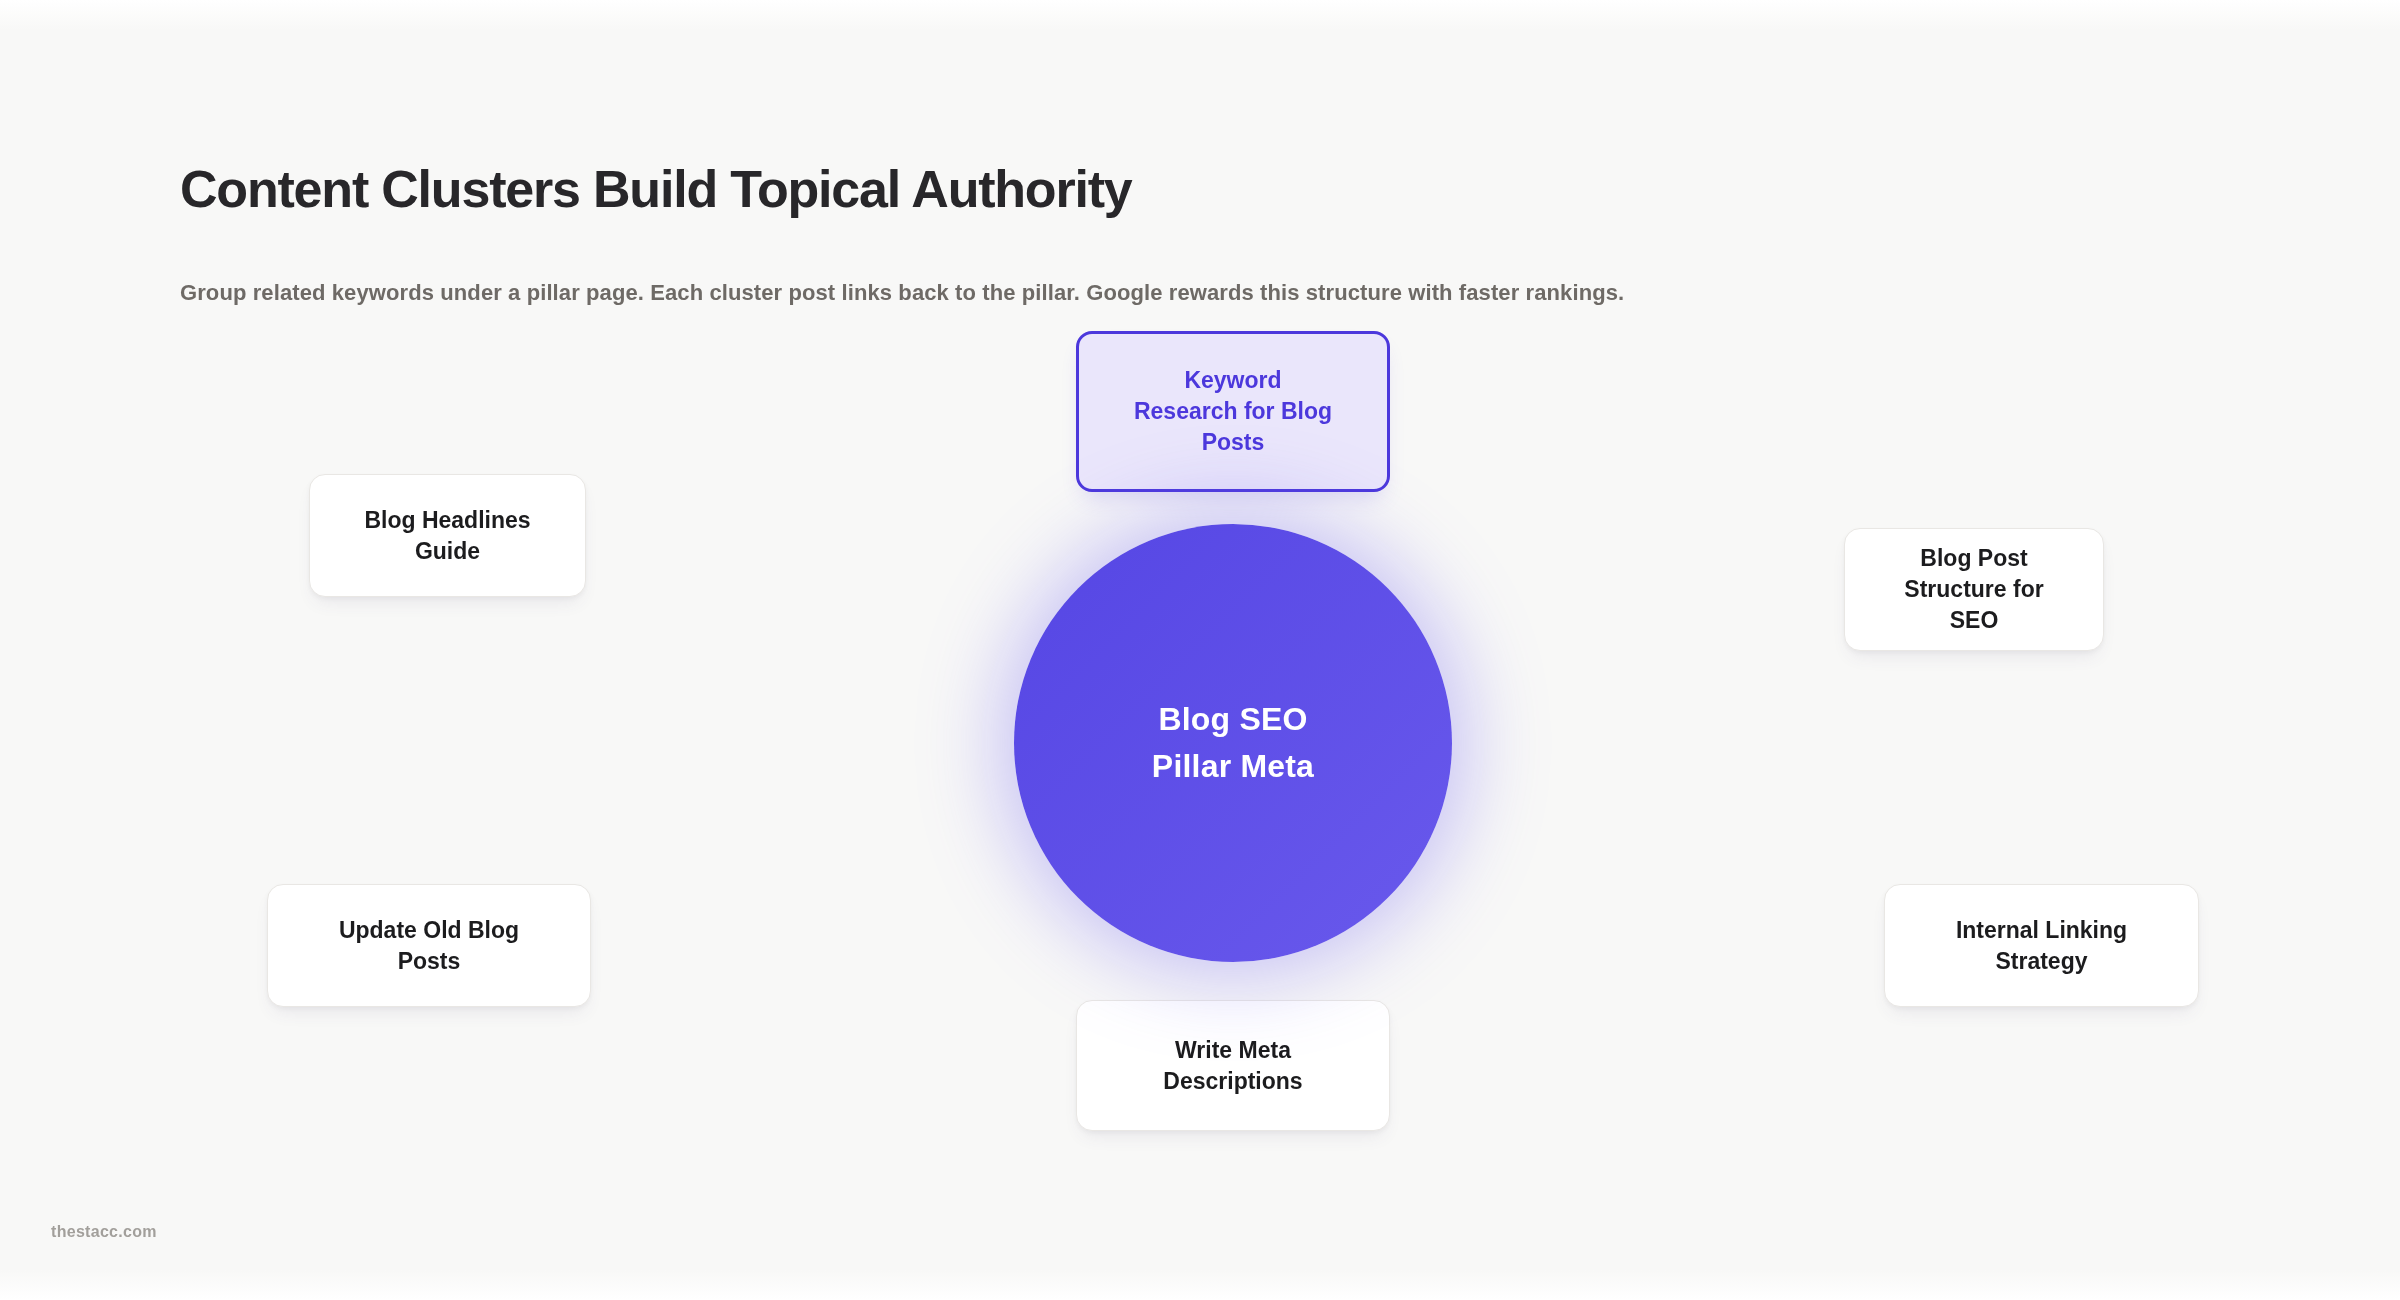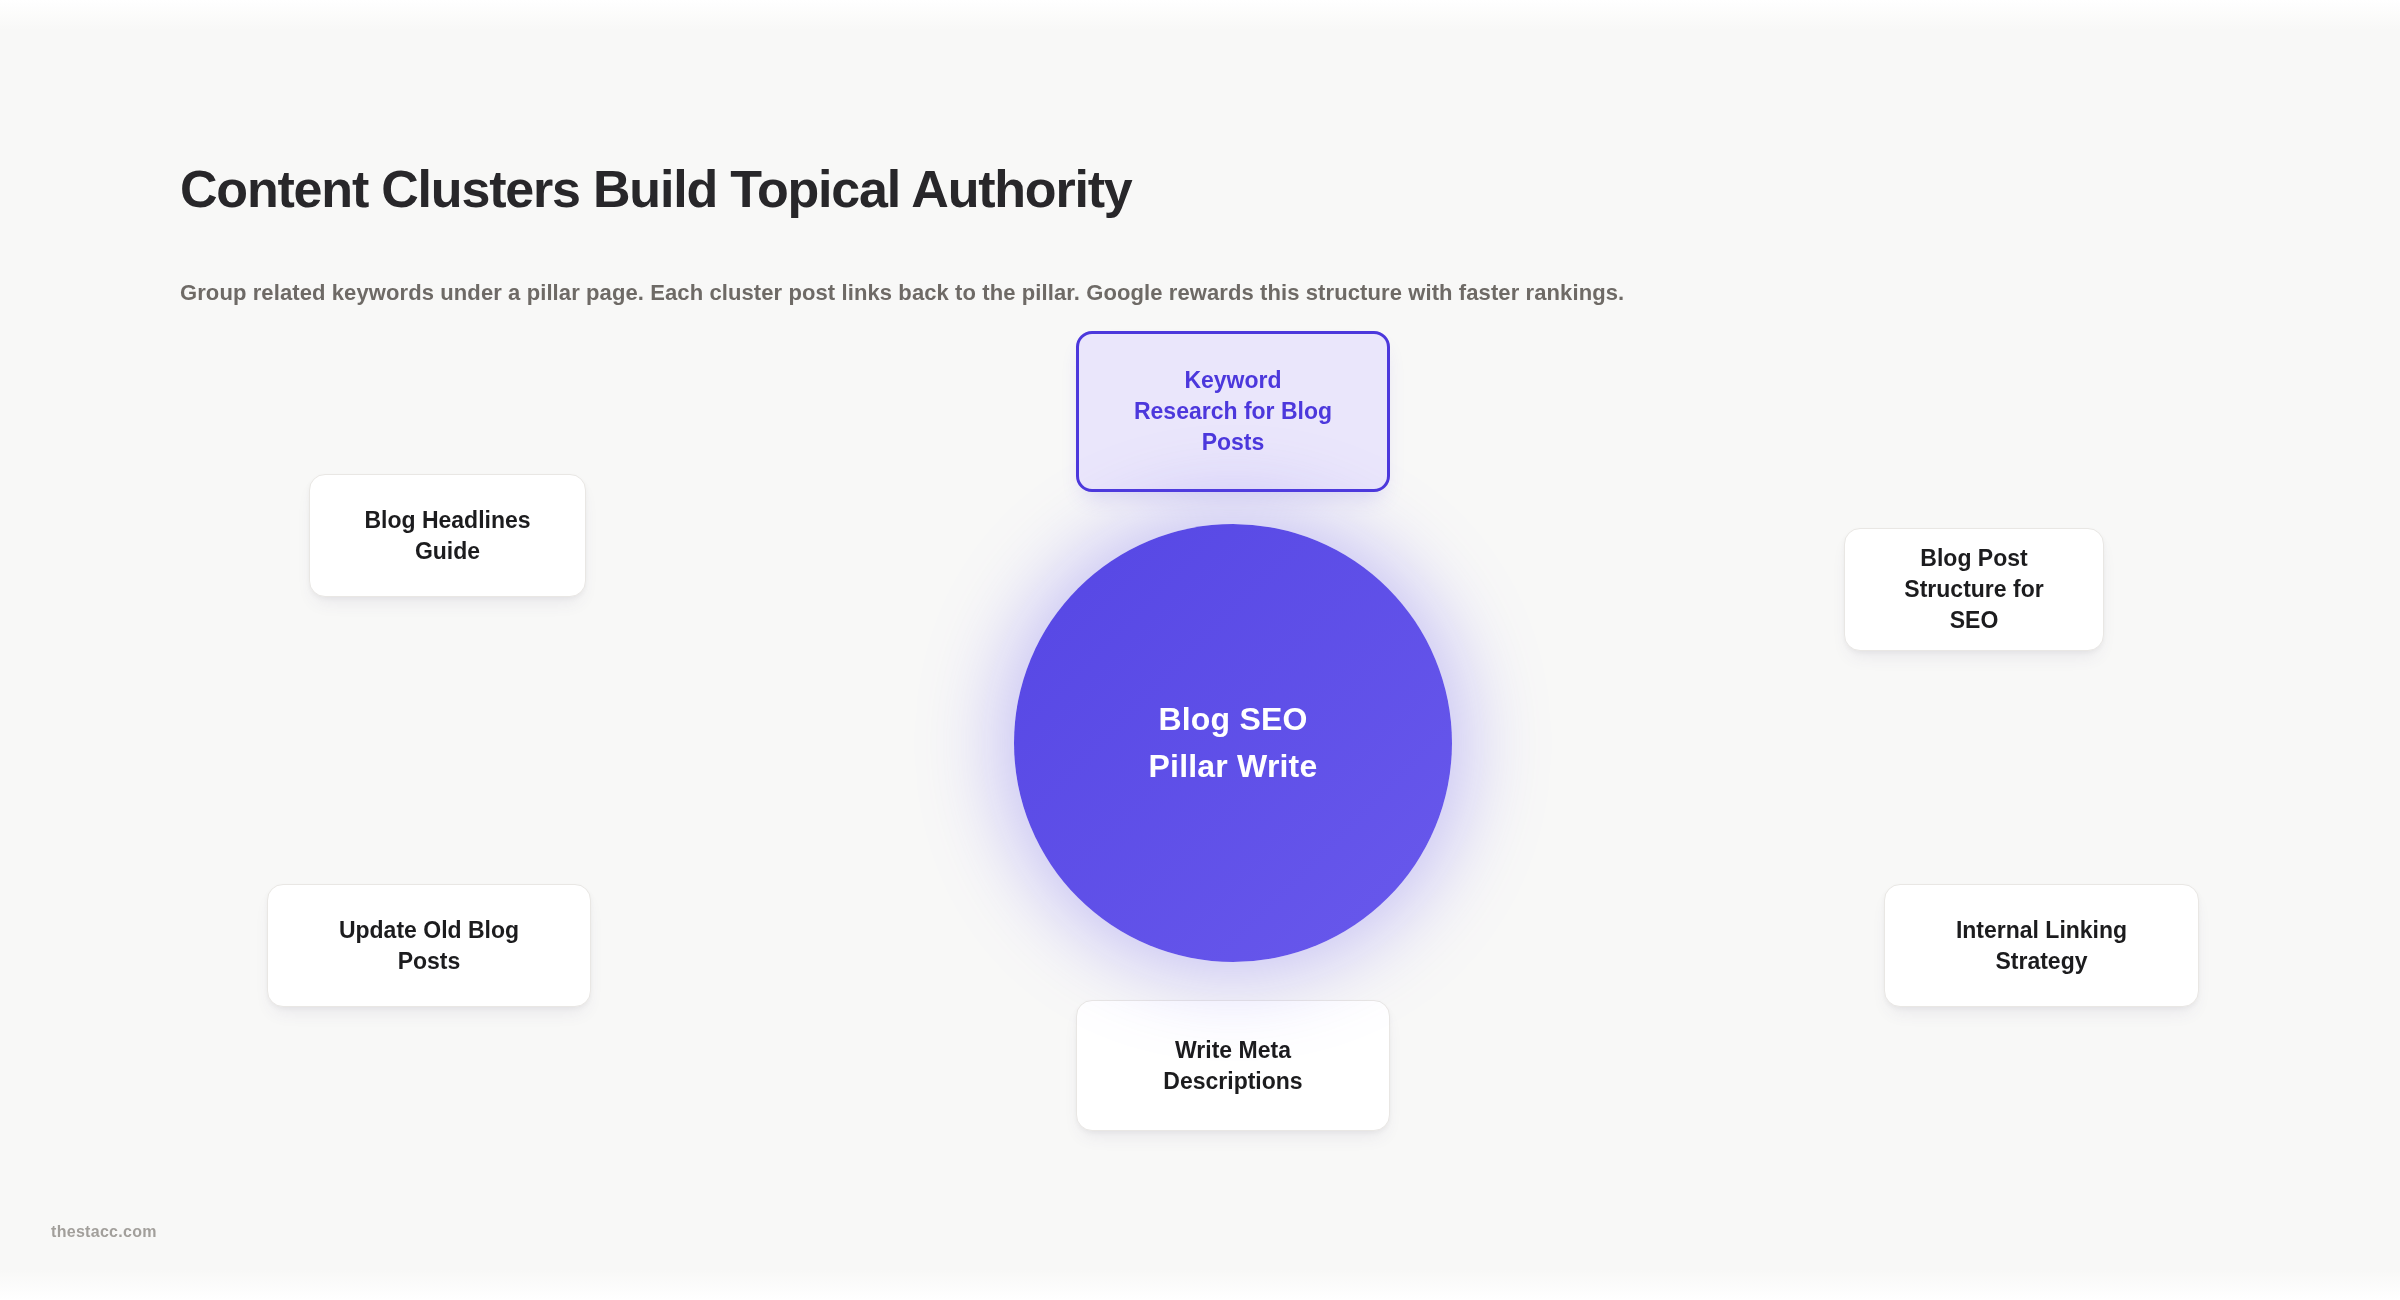--- a/index.html
+++ b/index.html
@@ -158,18 +158,18 @@
 Descriptions</span>
   </div>
 
   <div class="node card pos-linking">
     <span class="label">Internal Linking
 Strategy</span>
   </div>
 
   <div class="pillar-circle">
     <span class="label">Blog SEO
-Pillar Write</span>
+Pillar Meta</span>
   </div>
 
   <div class="footer">thestacc.com</div>
 
 </div>
 
 </body></html>

